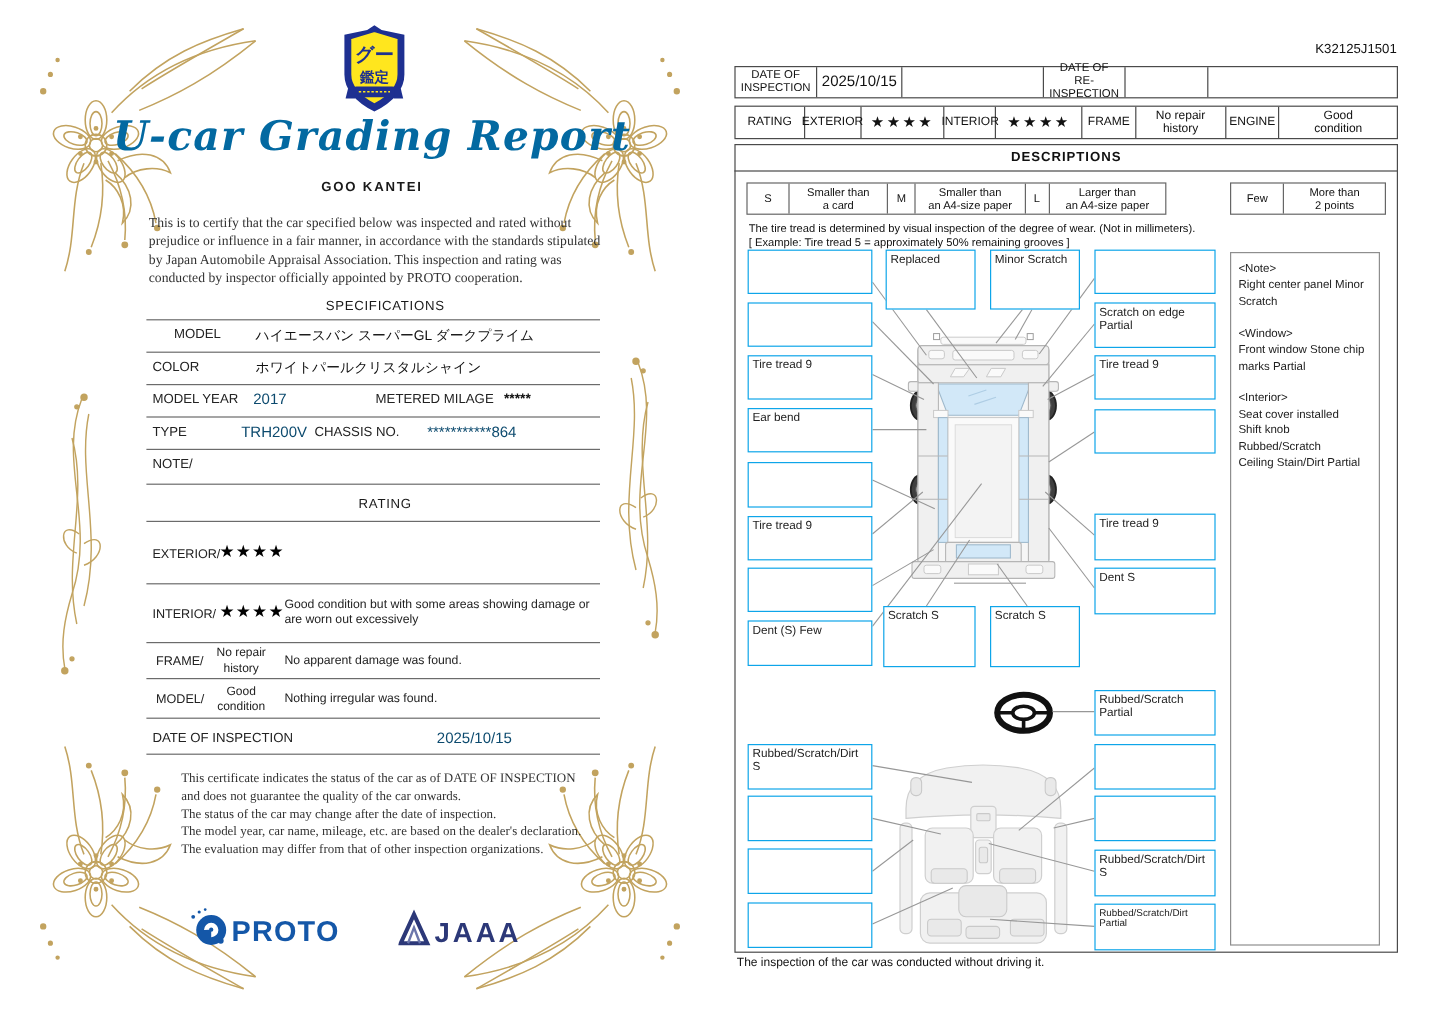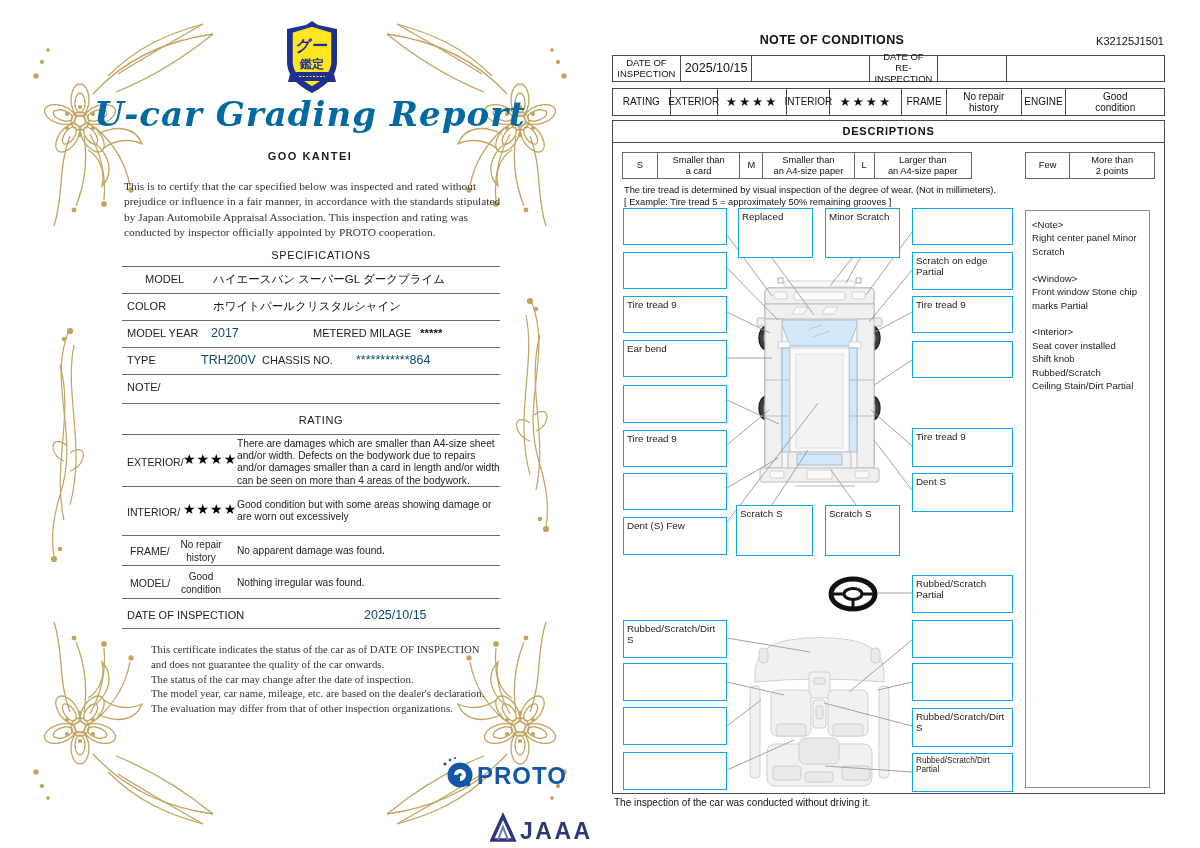--- a/index.html
+++ b/index.html
@@ -23,21 +23,21 @@
   .lbl{position:absolute;font-size:11px;color:#222;}
   .val{position:absolute;font-size:11.5px;color:#111;}
   .val-lg{position:absolute;font-size:12.5px;color:#0c4a6e;padding-left:34px;}
   .stars{position:absolute;font-size:14px;letter-spacing:1px;color:#000;}
   .rdesc{position:absolute;width:264px;font-size:10.2px;line-height:1.2;color:#222;}
   .rval{position:absolute;width:62px;text-align:center;font-size:10px;line-height:1.25;
         white-space:pre-line;color:#222;}
   .disclaimer{position:absolute;left:151px;top:642px;width:340px;white-space:pre-line;
               font-family:"Liberation Serif",serif;font-size:10.8px;line-height:1.37;color:#333;}
   .logos{position:absolute;left:0;top:756px;width:600px;display:flex;justify-content:center;
-         align-items:flex-end;gap:16px;flex-direction:column;}
+         align-items:flex-end;gap:16px;}
   
   .np-title{position:absolute;left:0;top:33px;width:440px;text-align:center;
             font-size:12.5px;font-weight:bold;letter-spacing:.4px;color:#111;}
   .report-no{position:absolute;top:35px;right:4px;font-size:11px;color:#111;}
   .tbl{position:absolute;left:0;width:553px;display:flex;border:1.4px solid #4a4a4a;
        box-sizing:border-box;background:#fff;}
   .tbl .cell{border-right:1.4px solid #4a4a4a;box-sizing:border-box;display:flex;
              align-items:center;justify-content:center;text-align:center;
              white-space:pre-line;font-size:9.5px;line-height:1.15;color:#111;}
   .tbl .cell:last-child{border-right:none;}
@@ -189,21 +189,20 @@
   <div class="sec-head" style="top:414px;">RATING</div>
   <div class="hline" style="top:434px;"></div>
   <div class="hline" style="top:486px;"></div>
   <div class="hline" style="top:535px;"></div>
   <div class="hline" style="top:565px;"></div>
   <div class="hline" style="top:598px;"></div>
   <div class="hline" style="top:628px;"></div>
 
   <span class="lbl" style="left:127px;top:456px;font-size:10.5px;">EXTERIOR/</span>
   <span class="stars" style="left:183px;top:451px;">★★★★</span>
-  <div class="rdesc" style="left:237px;top:438px;">There are damages which are smaller than A4-size sheet and/or width. Defects on the bodywork due to repairs and/or damages smaller than a card in length and/or width can be seen on more than 4 areas of the bodywork.</div>
 
   <span class="lbl" style="left:127px;top:506px;font-size:10.5px;">INTERIOR/</span>
   <span class="stars" style="left:183px;top:501px;">★★★★</span>
   <div class="rdesc" style="left:237px;top:499px;">Good condition but with some areas showing damage or are worn out excessively</div>
 
   <span class="lbl" style="left:130px;top:545px;font-size:10.5px;">FRAME/</span>
   <div class="rval" style="left:170px;top:539px;">No repair
 history</div>
   <div class="rdesc" style="left:237px;top:545px;">No apparent damage was found.</div>
 
@@ -233,21 +232,20 @@
     <svg width="110" height="38" viewBox="0 0 110 38">
       <path d="M2,30 L13,6 L24,30 Z" fill="none" stroke="#2c3878" stroke-width="3.4"></path>
       <path d="M8,30 L13,17 L18,30" fill="none" stroke="#6b76ab" stroke-width="2"></path>
       <text x="30" y="29" font-size="23" font-weight="bold" letter-spacing="2.5" font-family="Liberation Sans, sans-serif" fill="#2c3878">JAAA</text>
     </svg>
   </div>
 </div>
 
 <div class="page-right">
 
-  <div class="np-title">NOTE OF CONDITIONS</div>
   <div class="report-no">K32125J1501</div>
 
   <div class="tbl" style="top:55px;height:27px;">
     <div class="cell" style="width:68px;">DATE OF
 INSPECTION</div>
     <div class="cell big" style="width:72px;">2025/10/15</div>
     <div class="cell" style="width:118px;"></div>
     <div class="cell" style="width:68px;">DATE OF
 RE-INSPECTION</div>
     <div class="cell" style="width:69px;"></div>

